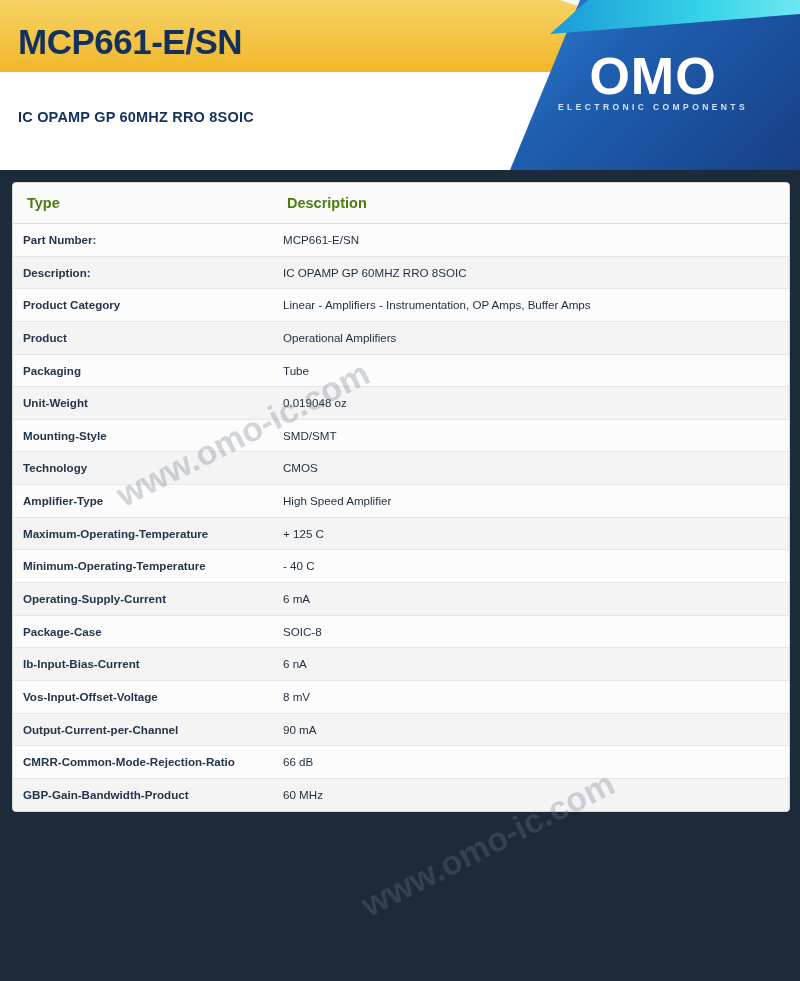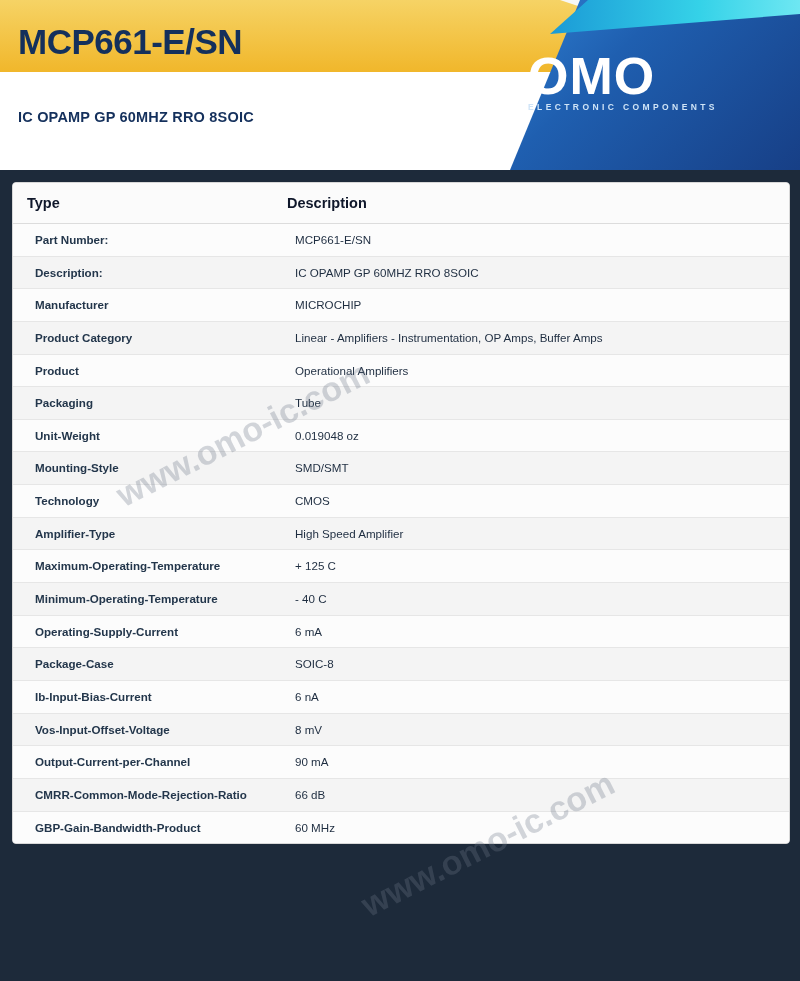--- a/index.html
+++ b/index.html
@@ -73,20 +73,21 @@
     font-size: 14.5px;
     font-weight: bold;
     color: #14305c;
     letter-spacing: 0.2px;
   }
   
   .logo-wrap {
     position: absolute;
     right: 22px; top: 50px;
     width: 250px;
+    text-align: center;
   }
   .logo-text {
     font-size: 52px;
     font-weight: bold;
     color: #ffffff;
     letter-spacing: 1px;
     line-height: 52px;
     font-family: "Liberation Sans", sans-serif;
   }
   .logo-sub {
@@ -109,30 +110,30 @@
   }
   table {
     border-collapse: collapse;
     width: 100%;
     table-layout: fixed;
   }
   th {
     text-align: left;
     font-size: 14.5px;
     font-weight: bold;
-    color: #0f172a;
+    color: #4d7c0f;
     padding: 12px 14px 12px 14px;
     background: #fbfbfb;
     border-bottom: 1px solid #dcdcdc;
   }
   th.col-type { width: 232px; }
   td {
     font-size: 11.6px;
     color: #1e2d40;
-    padding: 8px 22px;
+    padding: 8px 10px;
     border-bottom: 1px solid #e6e6e6;
     vertical-align: top;
     line-height: 1.35;
   }
   td.k {
     font-weight: bold;
     color: #23364b;
     width: 232px;
   }
   tr:nth-child(even) td {
@@ -193,24 +194,20 @@
     <tbody id="table-body">
         <tr>
           <td class="k">Part Number:</td>
           <td>MCP661-E/SN</td>
         </tr>
         <tr>
           <td class="k">Description:</td>
           <td>IC OPAMP GP 60MHZ RRO 8SOIC</td>
         </tr>
         <tr>
-          <td class="k">Manufacturer</td>
-          <td>MICROCHIP</td>
-        </tr>
-        <tr>
           <td class="k">Product Category</td>
           <td>Linear - Amplifiers - Instrumentation, OP Amps, Buffer Amps</td>
         </tr>
         <tr>
           <td class="k">Product</td>
           <td>Operational Amplifiers</td>
         </tr>
         <tr>
           <td class="k">Packaging</td>
           <td>Tube</td>

